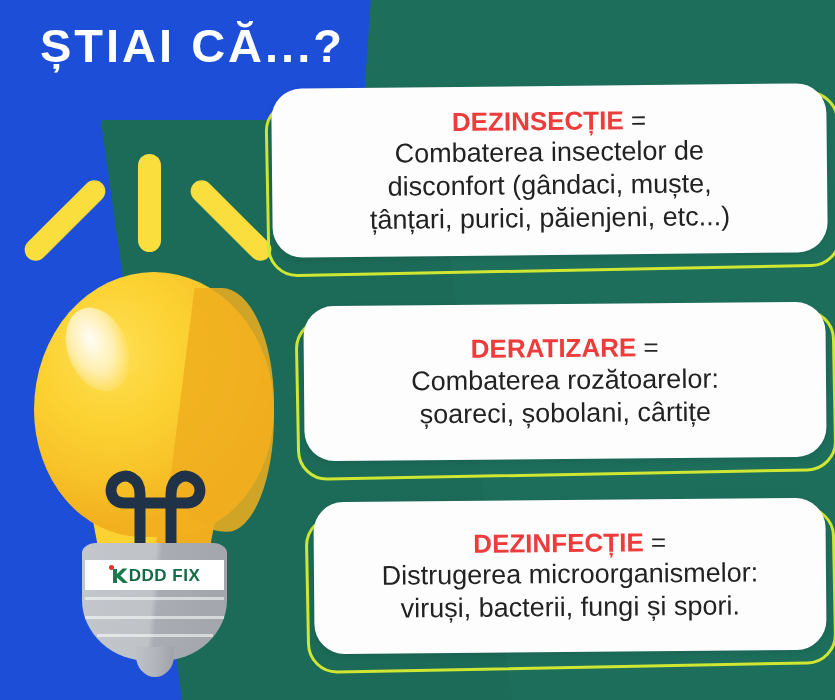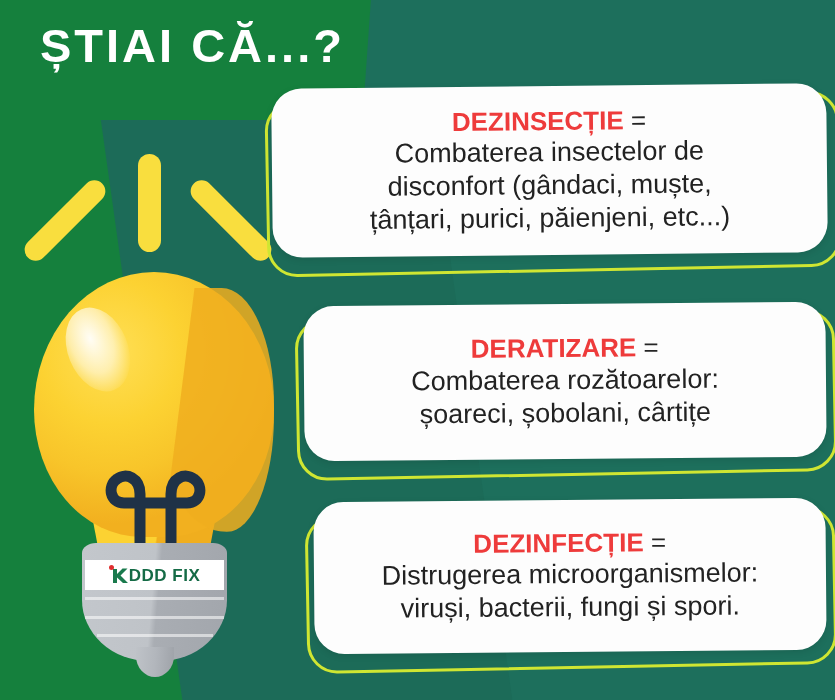--- a/index.html
+++ b/index.html
@@ -9,21 +9,21 @@
   }
   body {
     font-family: "Liberation Sans", sans-serif;
   }
 
   #poster {
     position: relative;
     width: 835px;
     height: 700px;
     overflow: hidden;
-    background: #15803d;
+    background: #1d4ed8;
   }
 
   
   .bg-band {
     position: absolute;
     top: -60px;
     left: 345px;
     width: 700px;
     height: 860px;
     background: #1d6f5c;

